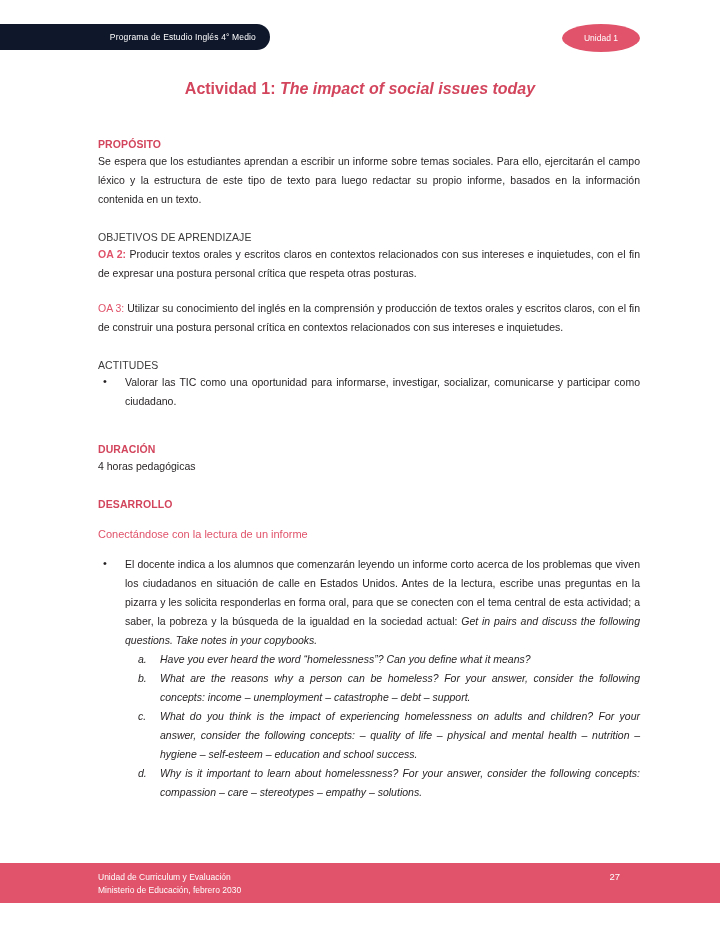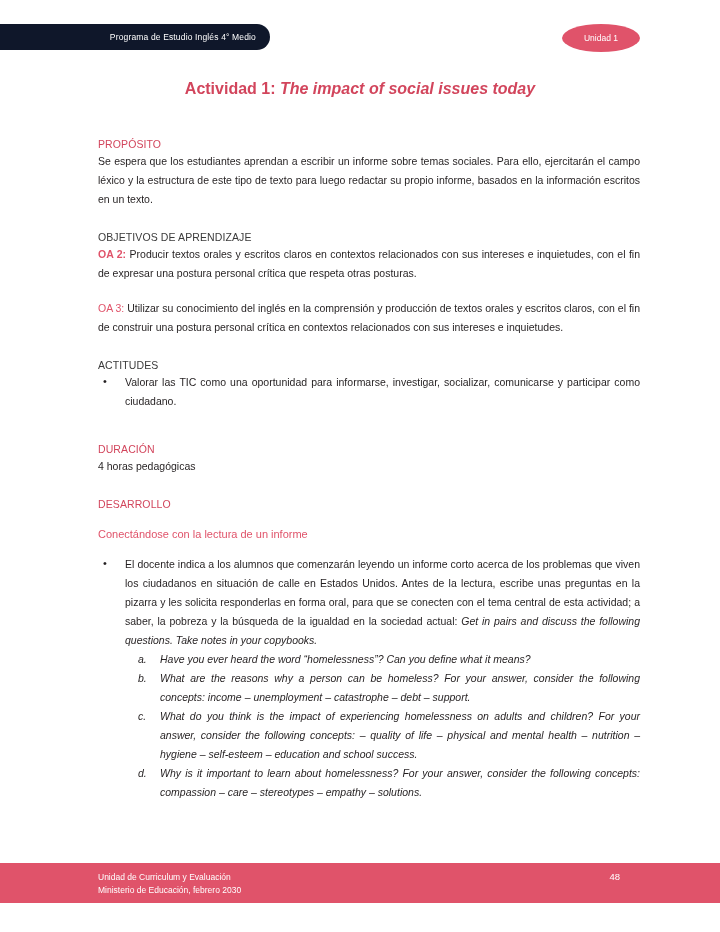--- a/index.html
+++ b/index.html
@@ -78,21 +78,21 @@
   
   .content {
     position: absolute;
     left: 98px;
     top: 138px;
     width: 542px;
   }
 
   .sec-heading {
     font-size: 10.5px;
-    font-weight: normal;
+    font-weight: bold;
     color: #d2455c;
     margin: 0 0 2px 0;
     letter-spacing: 0.1px;
   }
   .sec-heading.plain {
     color: #3a3a3a;
     font-weight: normal;
   }
   .subheading-red {
     font-size: 11px;
@@ -205,21 +205,21 @@
 <div class="unit-badge">
   <span class="unit-badge-label">Unidad 1</span>
 </div>
 
 <div class="doc-title"><span>Actividad 1: </span><span class="title-em">The impact of social issues today</span></div>
 
 <div class="content">
 
   <div>
     <div class="sec-heading">PROPÓSITO</div>
-    <p class="body-text">Se espera que los estudiantes aprendan a escribir un informe sobre temas sociales. Para ello, ejercitarán el campo léxico y la estructura de este tipo de texto para luego redactar su propio informe, basados en la información escritos en un texto.</p>
+    <p class="body-text">Se espera que los estudiantes aprendan a escribir un informe sobre temas sociales. Para ello, ejercitarán el campo léxico y la estructura de este tipo de texto para luego redactar su propio informe, basados en la información contenida en un texto.</p>
   </div>
 
   <div class="gap-lg"></div>
 
   <div>
     <div class="sec-heading plain">OBJETIVOS DE APRENDIZAJE</div>
     <p class="body-text"><span class="oa-label">OA 2:</span><span> Producir textos orales y escritos claros en contextos relacionados con sus intereses e inquietudes, con el fin de expresar una postura personal crítica que respeta otras posturas.</span></p>
 
     <div class="gap-md"></div>
 
@@ -264,13 +264,13 @@
     </ol>
   </div>
 
 </div>
 
 <div class="footer-band"></div>
 <div class="footer-text">
   <div>Unidad de Curriculum y Evaluación</div>
   <div>Ministerio de Educación, febrero 2030</div>
 </div>
-<div class="footer-page">48</div>
+<div class="footer-page">27</div>
 
 </body></html>

